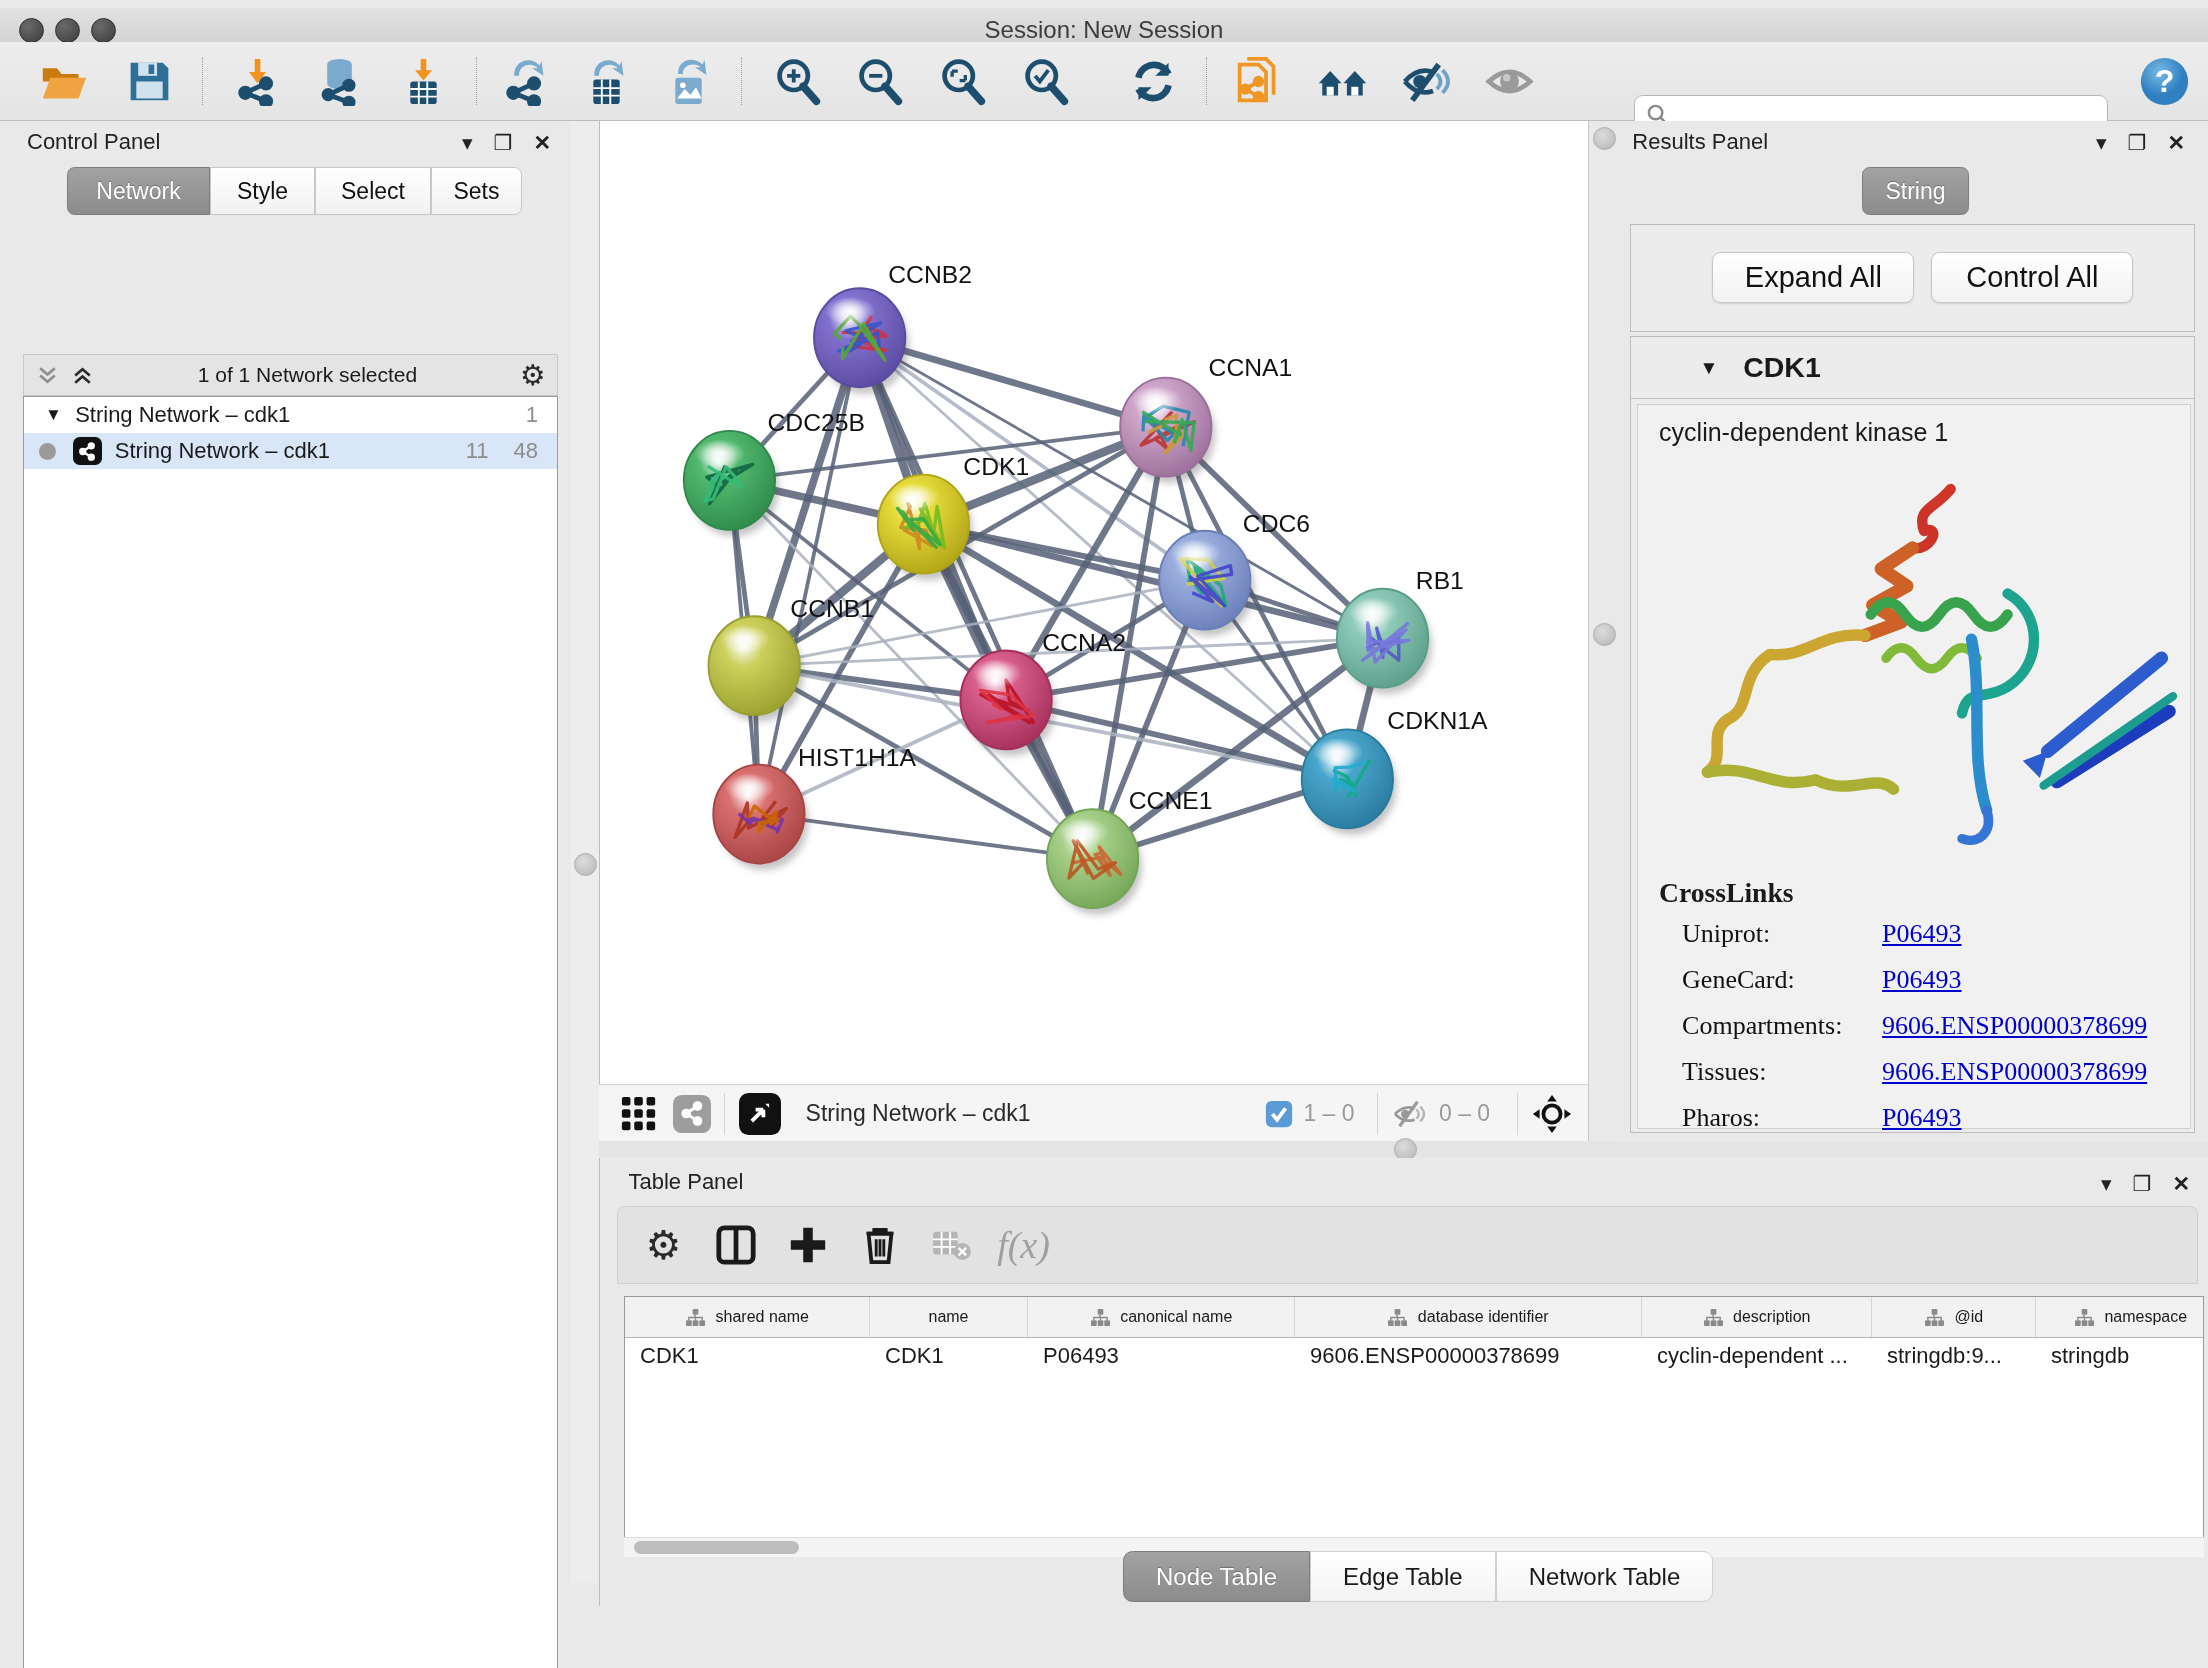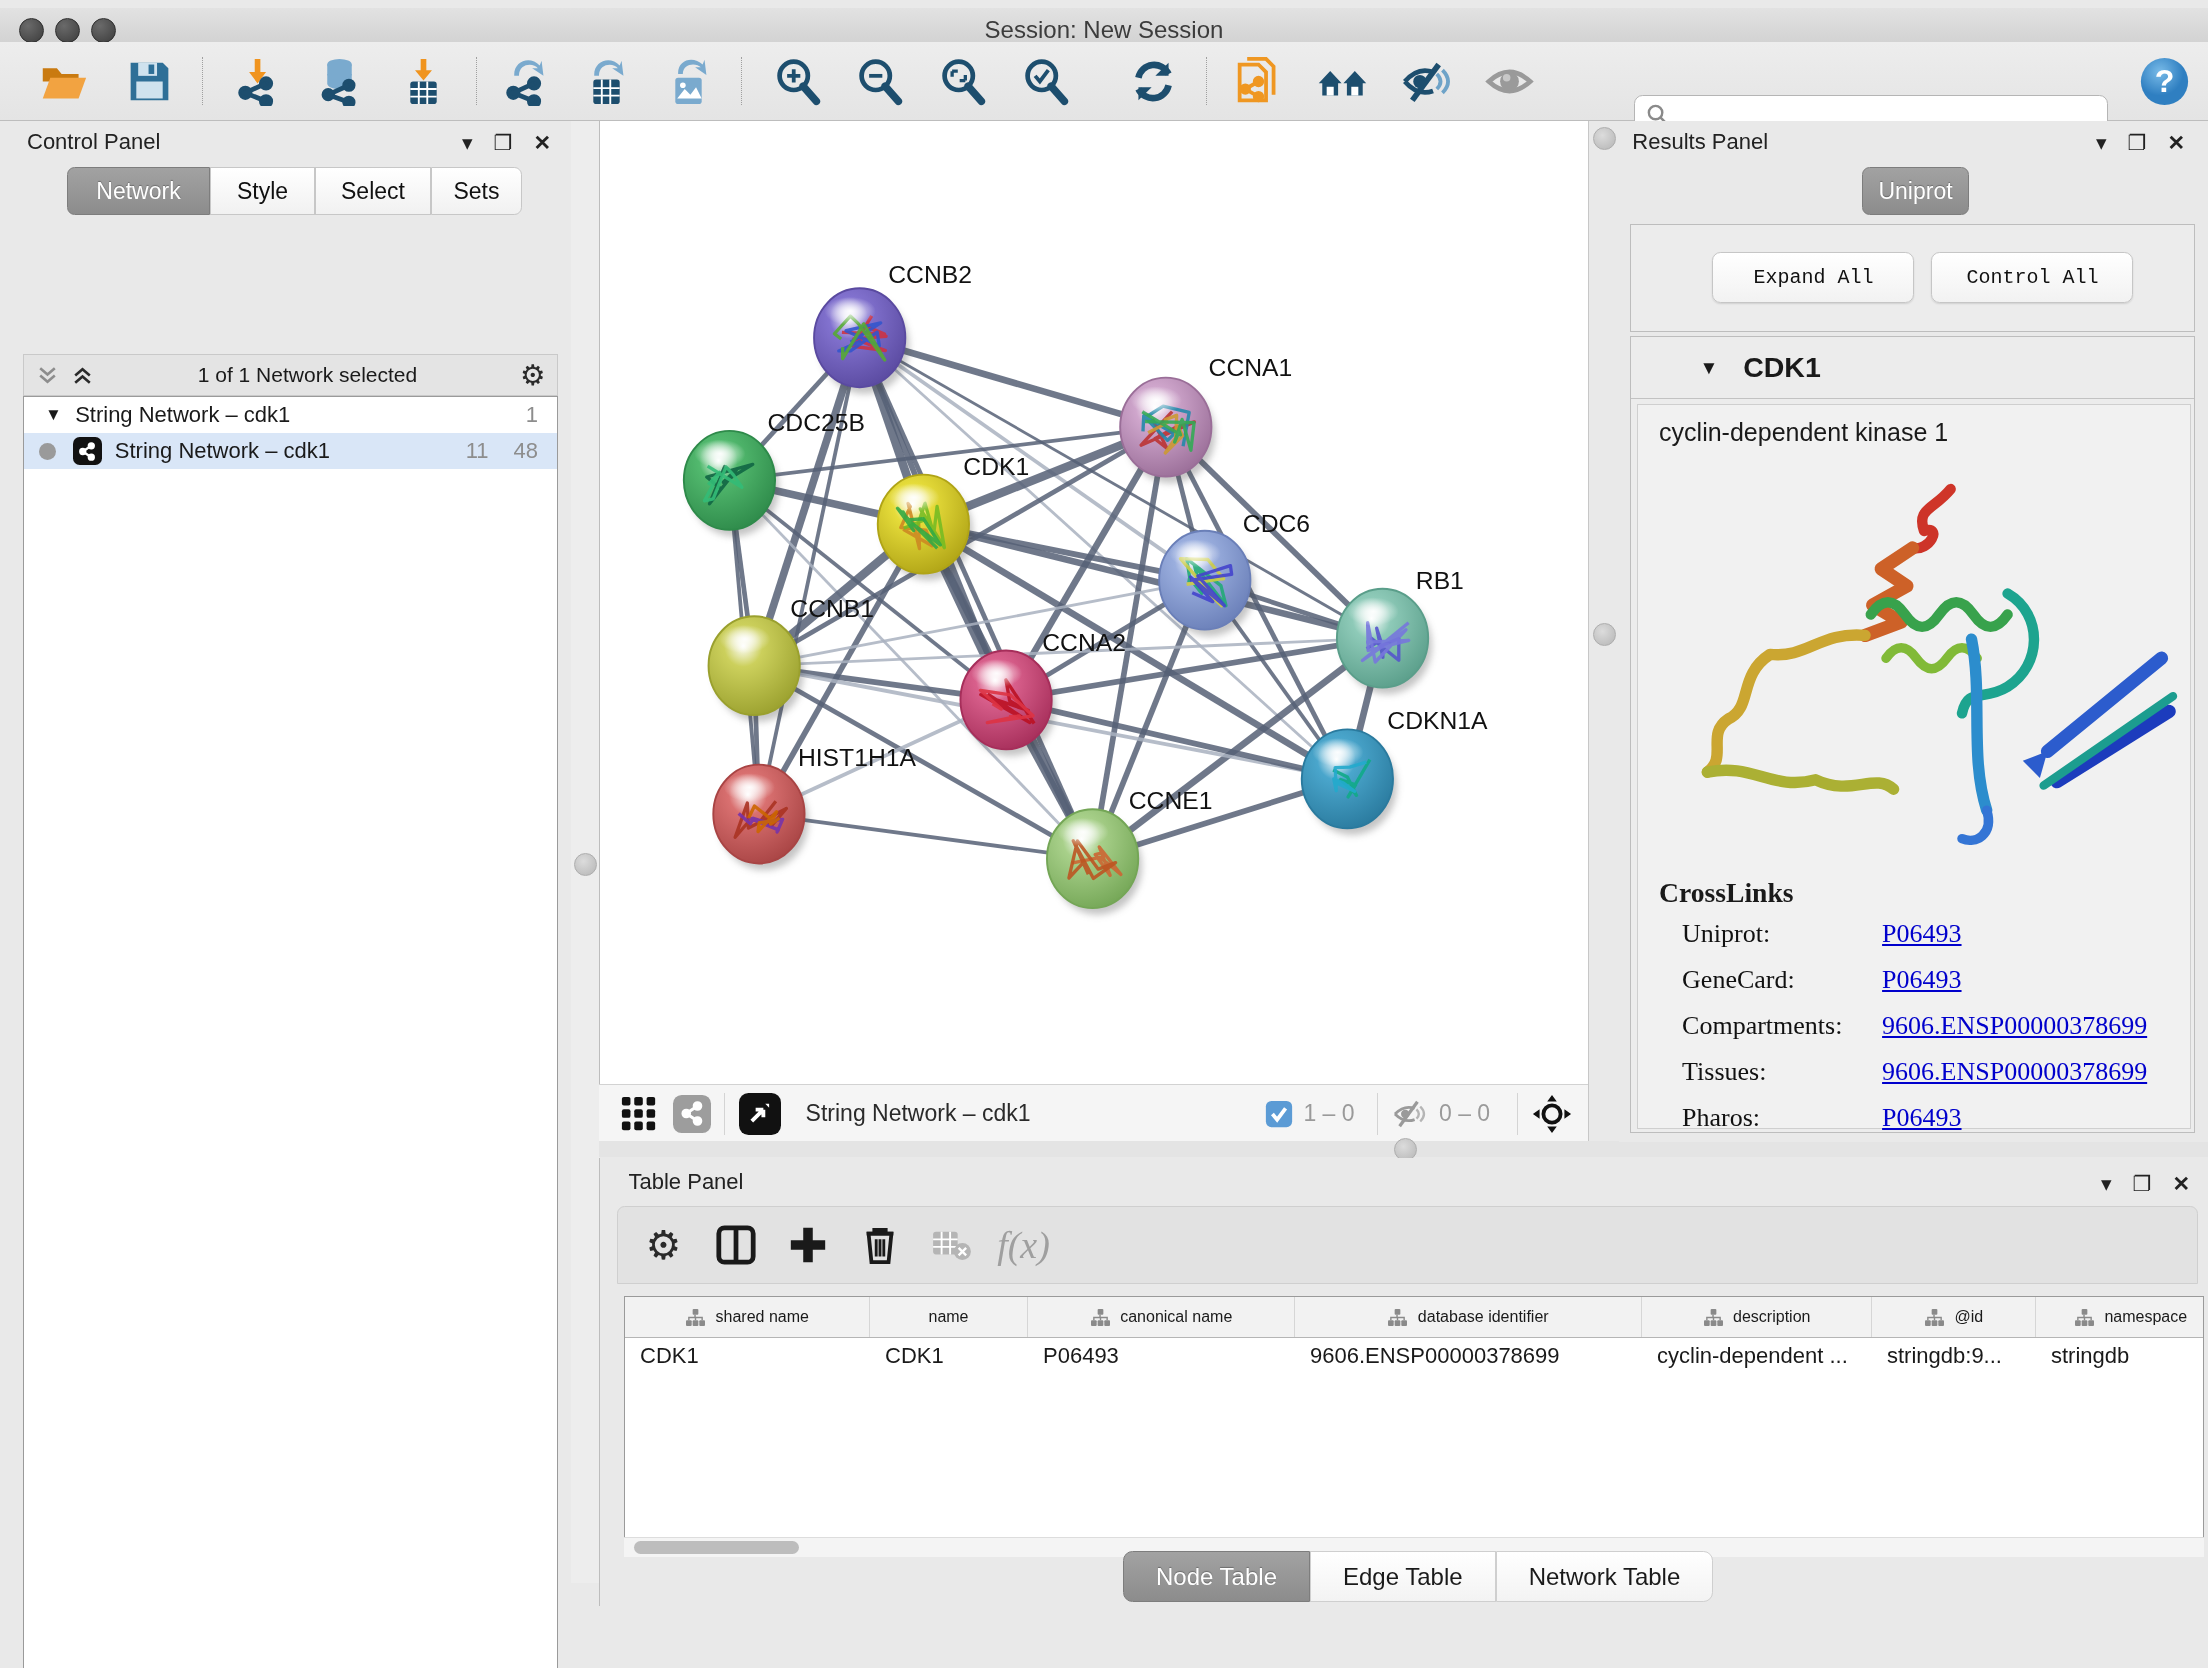--- a/index.html
+++ b/index.html
@@ -35,21 +35,21 @@
   .nbsep{width:0;height:42px;border-left:1px solid #d4d4d4;margin:0 13.3px;}
   .nbtext{font-size:23px;color:#2a2a2a;}
   .nbcount{font-size:23px;color:#9a9a9a;}
   .vsplit{left:1588px;top:121px;width:30px;height:1021px;background:#e9e9e9;border-left:1px solid #c7c7c7;border-right:1px solid #b9b9b9;}
   .hsplit{left:599px;top:1141px;width:1609px;height:16px;background:#e4e4e4;}
   .lsplit{left:571px;top:121px;width:28.5px;height:1462px;background:#ededed;}
   .handle{width:21px;height:21px;border-radius:50%;background:radial-gradient(circle at 40% 35%,#dcdcdc,#b5b5b5);border:1px solid #adadad;}
   
   .rpanel{left:1619px;top:121px;width:590px;height:1021px;background:#e9e9e9;}
   .rbox{position:absolute;left:11.4px;width:565px;border:1px solid #bdbdbd;background:#ececec;box-sizing:border-box;}
-  .btn{background:linear-gradient(#ffffff,#f2f2f2);border:1px solid #c6c6c6;border-radius:8.6px;font-size:20px;color:#111;display:flex;align-items:center;justify-content:center;box-shadow:0 1px 1.9px rgba(0,0,0,.12);font-family:Liberation Mono, monospace;}
+  .btn{background:linear-gradient(#ffffff,#f2f2f2);border:1px solid #c6c6c6;border-radius:8.6px;font-size:29px;color:#111;display:flex;align-items:center;justify-content:center;box-shadow:0 1px 1.9px rgba(0,0,0,.12);}
   .xl-serif{font-family:"Liberation Serif",serif;}
   .xlrow{display:flex;font-size:26px;margin-bottom:16px;}
   .xlrow .lab{width:200px;color:#111;}
   .xlrow a{color:#0000cc;text-decoration:underline;}
   
   .tpanel{left:599px;top:1158px;width:1609px;height:448px;background:#e9e9e9;border-left:1px solid #bdbdbd;}
   .ttool{position:absolute;left:17px;top:48px;width:1581px;height:78px;background:#e2e2e2;border:1px solid #cfcfcf;border-radius:7.6px 7.6px 0 0;display:flex;align-items:center;box-sizing:border-box;}
   .ttbtn{width:53px;height:53px;display:flex;align-items:center;justify-content:center;margin-left:19px;}
   .ttable{position:absolute;left:24px;top:138px;width:1580px;height:247px;background:#fff;border:1px solid #9a9a9a;box-sizing:border-box;overflow:hidden;}
   .thead{display:flex;background:#f2f2f2;border-bottom:1px solid #b5b5b5;height:40px;}
@@ -614,21 +614,21 @@
     <div class="handle" style="position:absolute;left:795px;top:-2.9px"></div>
   </div>
 
   <div class="abs rpanel">
     <div class="abs panelhead" style="left:13.3px;top:7.6px">Results Panel</div>
     <div class="winicons" style="left:477px;top:11.4px">
       <span class="wi">▾</span>
       <span class="wi">❐</span>
       <span class="wi" style="font-weight:bold">✕</span>
     </div>
-    <div class="tab active" style="position:absolute;left:243px;top:46px;width:107px;border-radius:7.6px">Uniprot</div>
+    <div class="tab active" style="position:absolute;left:243px;top:46px;width:107px;border-radius:7.6px">String</div>
     <div class="rbox" style="top:103px;height:108px">
       <div class="btn" style="position:absolute;left:81px;top:27px;width:200px;height:49px">Expand All</div>
       <div class="btn" style="position:absolute;left:300px;top:27px;width:200px;height:49px">Control All</div>
     </div>
     <div class="rbox" style="top:215px;height:797px;background:#ececec">
       <div style="height:61px;display:flex;align-items:center;border-bottom:1px solid #c2c2c2">
         <span style="margin:0 25px 0 68px;font-size:19px">▼</span>
         <span style="font-size:28.5px;font-weight:bold">CDK1</span>
       </div>
       <div style="position:absolute;left:5.7px;top:67px;width:552px;height:723px;background:#f1f1f1;border:1px solid #cfcfcf">

